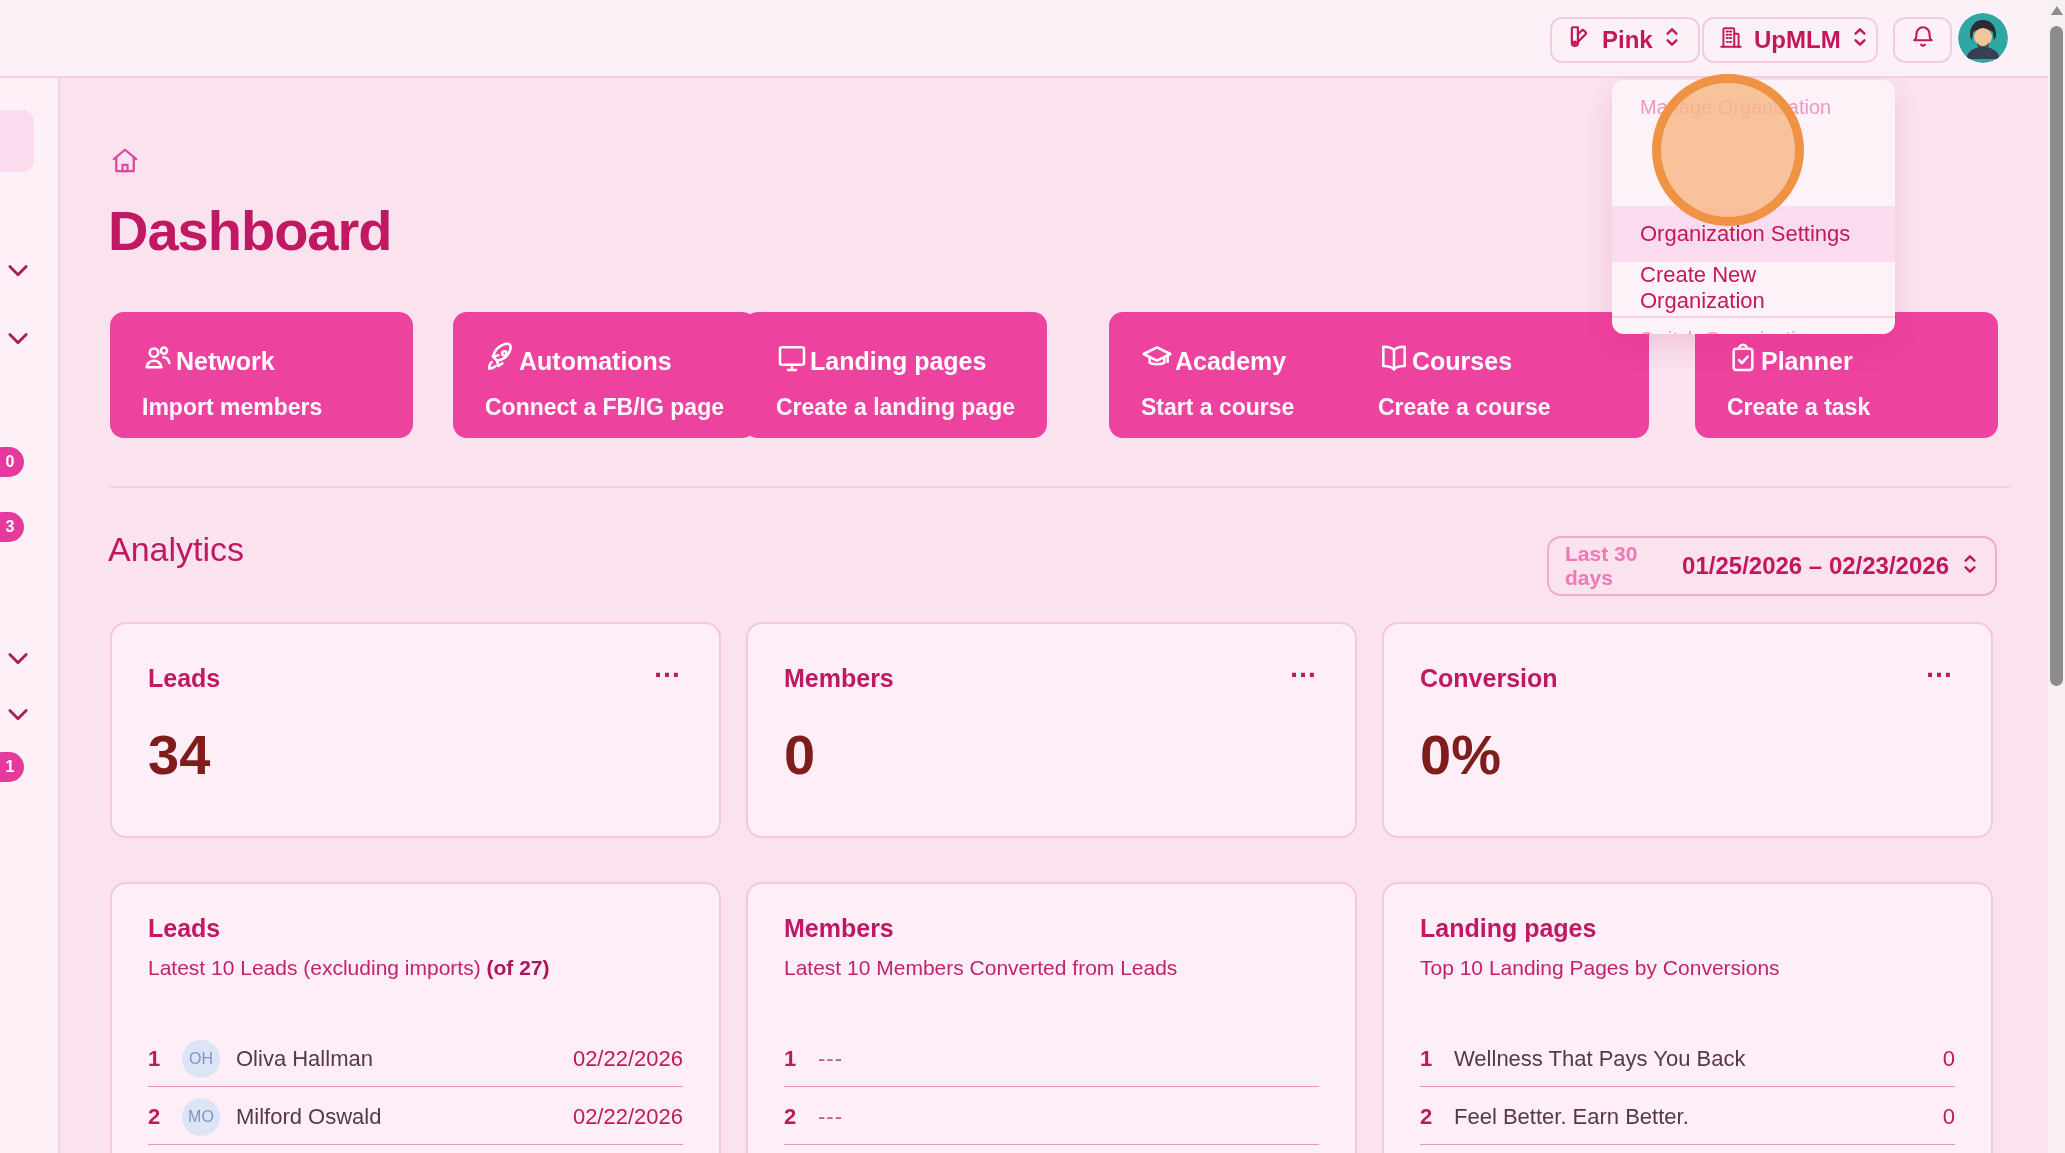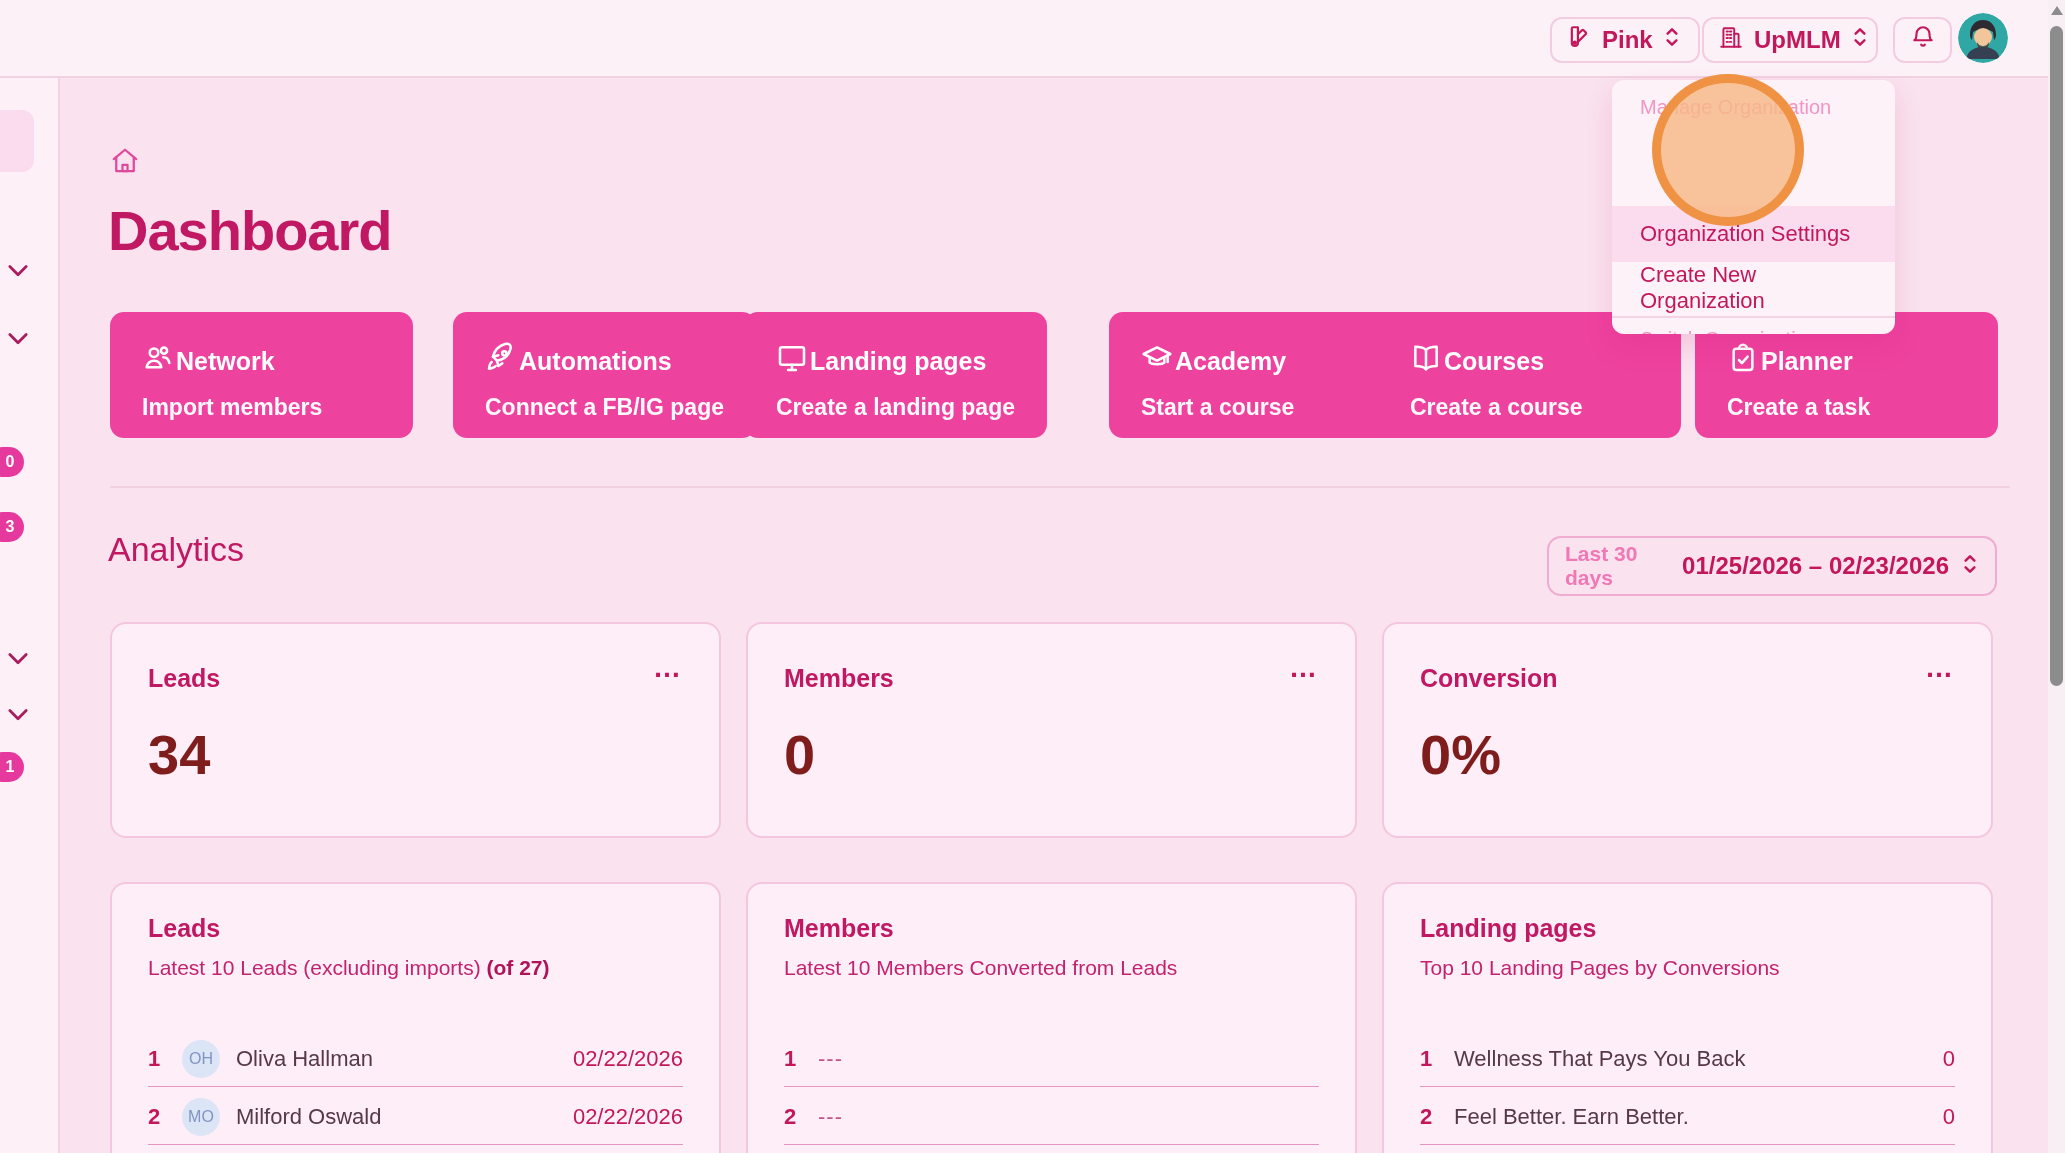--- a/index.html
+++ b/index.html
@@ -194,21 +194,21 @@
     <div class="ac-head">
         <span><svg width="32" height="32" viewBox="0 0 24 24" fill="none" stroke="currentColor" stroke-width="1.9" stroke-linecap="round" stroke-linejoin="round">
             <path d="M2 9l10-5 10 5-10 5z"></path>
             <path d="M6.5 11.5v4c1.5 1.5 9.5 1.5 11 0v-4"></path>
             <path d="M20 10v5"></path>
           </svg></span>
         <span>Academy</span>
       </div>
     <div class="ac-sub">Start a course</div>
   </div>
-  <div class="action-card" style="left:1378px;">
+  <div class="action-card" style="left:1346px;">
     <div class="ac-head">
         <span><svg width="32" height="32" viewBox="0 0 24 24" fill="none" stroke="currentColor" stroke-width="1.9" stroke-linecap="round" stroke-linejoin="round">
             <path d="M12 6c-1.5-2-4.5-2.5-8-2.5V18c3.5 0 6.5.5 8 2.5 1.5-2 4.5-2.5 8-2.5V3.5C16.5 3.5 13.5 4 12 6z"></path>
             <path d="M12 6v14.5"></path>
           </svg></span>
         <span>Courses</span>
       </div>
     <div class="ac-sub">Create a course</div>
   </div>
   <div class="action-card" style="left:1695px;">

